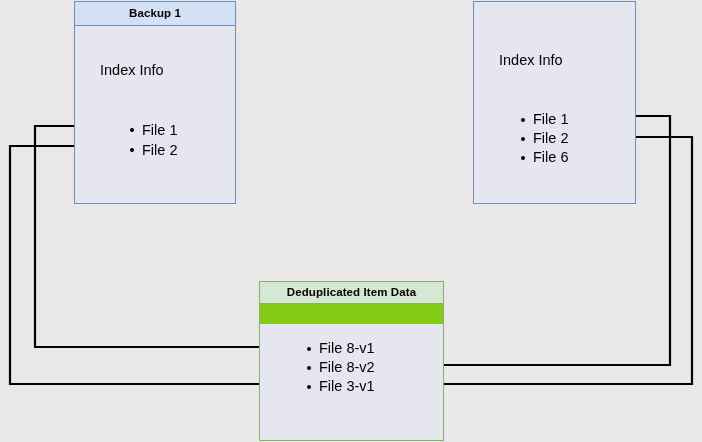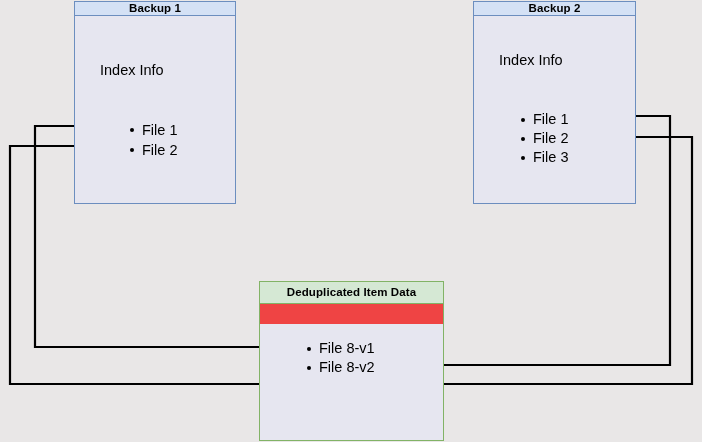--- a/index.html
+++ b/index.html
@@ -56,29 +56,29 @@
     position: relative;
   }
 
   .node.blue {
     border: 1px solid #6c8ebf;
     background: #e6e6f0;
   }
   .node.blue .title {
     background: #d4e1f5;
     border-bottom: 1px solid #6c8ebf;
-    height: 14px;
+    height: 24px;
   }
   .node.blue .body {
     background: #e6e6f0;
   }
 
   .node.green {
     border: 1px solid #82b366;
-    background: #ef4444;
+    background: #84cc16;
     gap: 20px;
   }
   .node.green .title {
     background: #d5e8d4;
     border-bottom: 1px solid #82b366;
     height: 22px;
   }
   .node.green .body {
     background: #e6e6f0;
   }
@@ -158,32 +158,32 @@
     <div class="title">Backup 1</div>
     <div class="body"></div>
   </div>
   <div class="index-label" style="left:100px; top:63px;">Index Info</div>
   <ul class="bullet-list" id="b1-list">
     <li>File 1</li>
     <li>File 2</li>
   </ul>
 
   <div class="node blue" id="backup-2">
-    <div class="title">Backup 2</div>
     <div class="body"></div>
   </div>
   <div class="index-label" style="left:499px; top:53px;">Index Info</div>
   <ul class="bullet-list" id="b2-list">
     <li>File 1</li>
     <li>File 2</li>
-    <li>File 3</li>
+    <li>File 6</li>
   </ul>
 
   <div class="node green" id="dedup">
     <div class="title">Deduplicated Item Data</div>
     <div class="body"></div>
   </div>
   <ul class="bullet-list" id="dd-list">
     <li>File 8-v1</li>
     <li>File 8-v2</li>
+    <li>File 3-v1</li>
   </ul>
 
 </div>
 
 </body></html>

